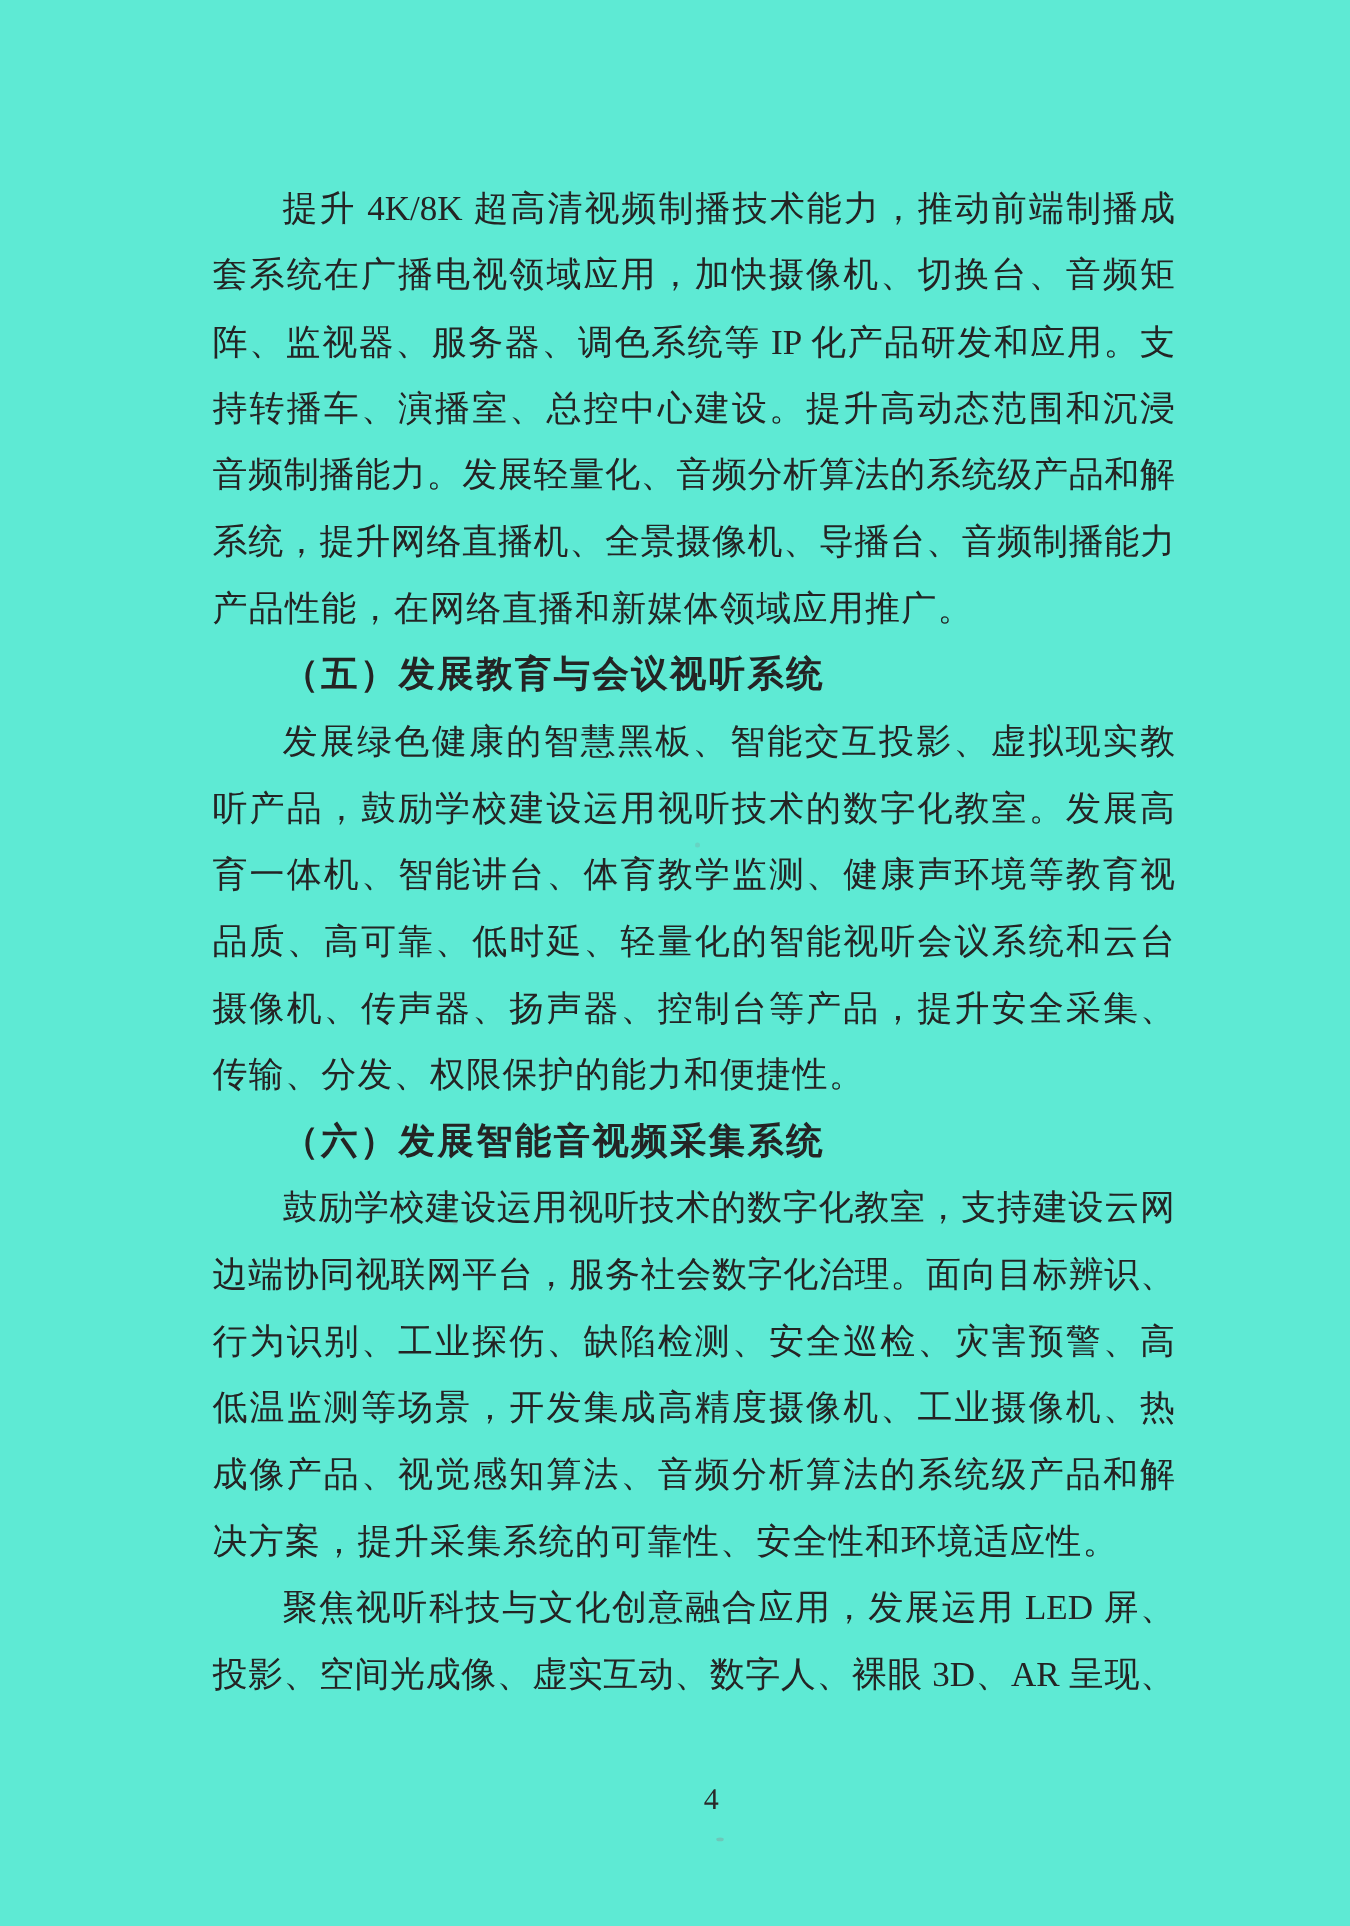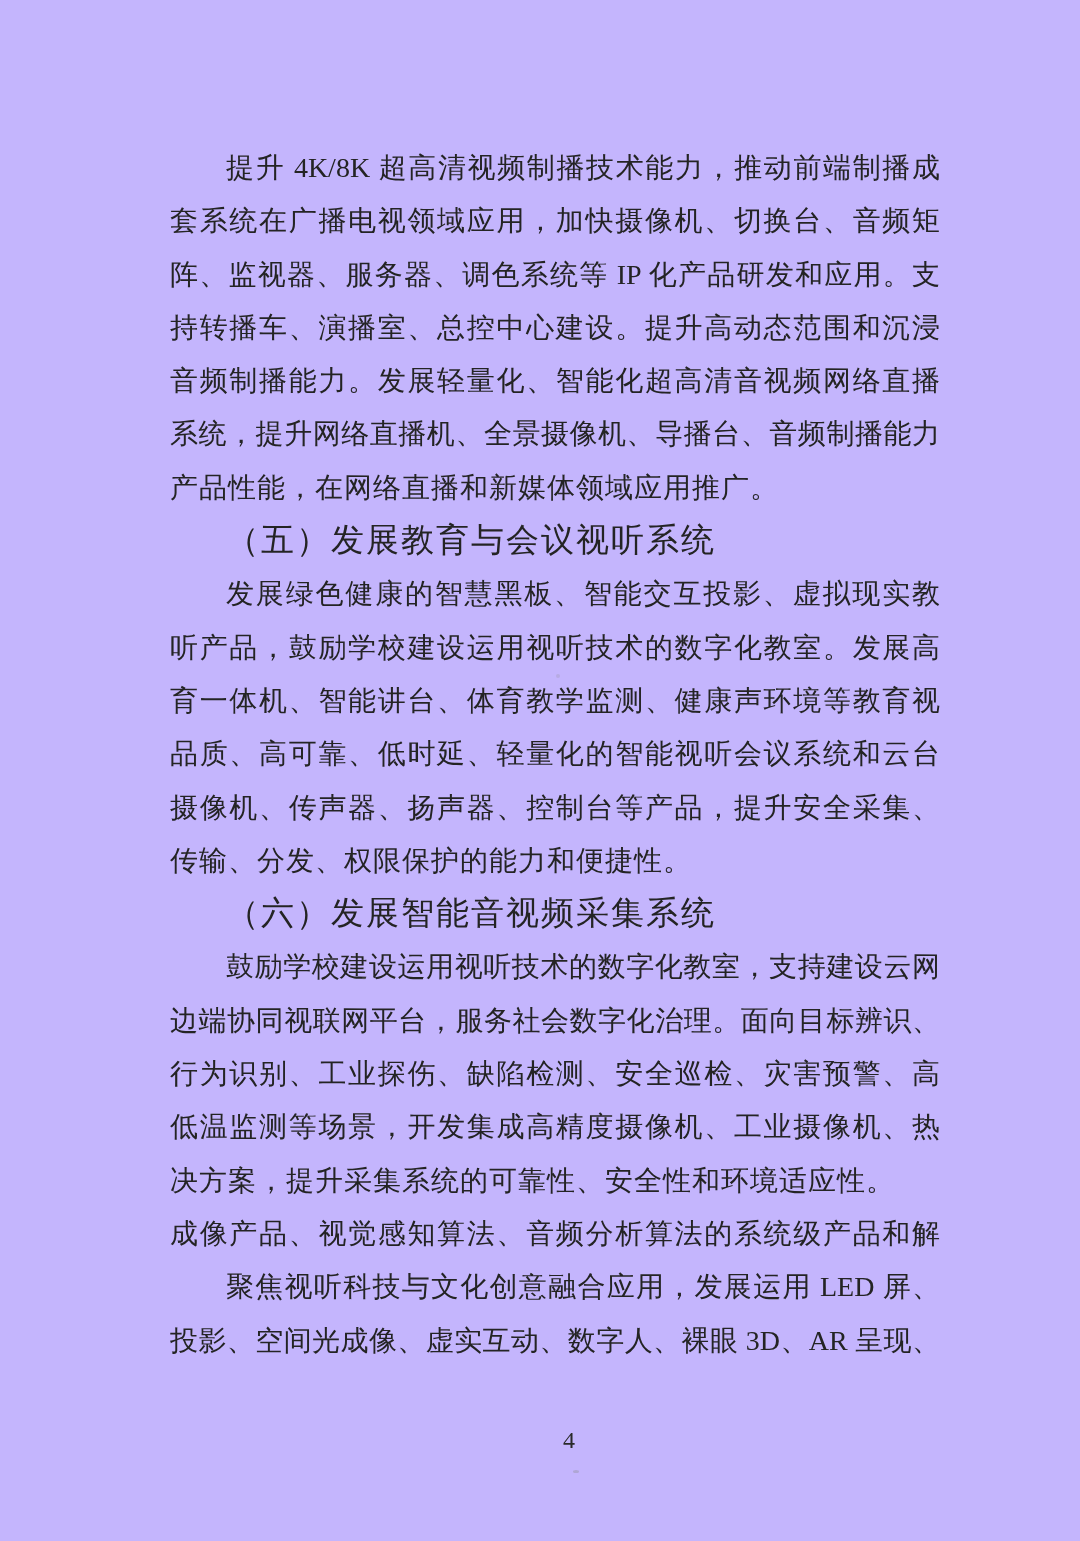--- a/index.html
+++ b/index.html
@@ -4,21 +4,21 @@
 <style>
   html, body {
     margin: 0;
     padding: 0;
     background: #ffffff;
   }
   .page {
     position: relative;
     width: 1080px;
     height: 1541px;
-    background: #c4b5fd;
+    background: #5eead4;
     overflow: hidden;
     font-family: "Liberation Serif", "DejaVu Serif", serif;
     color: #242424;
   }
   .textblock {
     position: absolute;
     left: 170px;
     top: 141px;
     width: 770px;
   }
@@ -33,22 +33,22 @@
   .just {
     text-align: justify;
     text-align-last: justify;
     letter-spacing: 0;
   }
   .first {
     padding-left: 56px;
   }
   .heading {
     padding-left: 56px;
-    font-weight: 400;
-    font-size: 33px;
+    font-weight: 700;
+    font-size: 29px;
     letter-spacing: 2px;
   }
   .footer {
     position: absolute;
     top: 1424px;
     left: 0;
     width: 100%;
     height: 32px;
     line-height: 32px;
     text-align: center;
@@ -68,41 +68,41 @@
 </head>
 <body>
 
 <div class="page">
   <div class="textblock">
 
     <div class="line just first">提升 4K/8K 超高清视频制播技术能力，推动前端制播成</div>
     <div class="line just">套系统在广播电视领域应用，加快摄像机、切换台、音频矩</div>
     <div class="line just">阵、监视器、服务器、调色系统等 IP 化产品研发和应用。支</div>
     <div class="line just">持转播车、演播室、总控中心建设。提升高动态范围和沉浸</div>
-    <div class="line just">音频制播能力。发展轻量化、智能化超高清音视频网络直播</div>
+    <div class="line just">音频制播能力。发展轻量化、音频分析算法的系统级产品和解</div>
     <div class="line just">系统，提升网络直播机、全景摄像机、导播台、音频制播能力</div>
     <div class="line">产品性能，在网络直播和新媒体领域应用推广。</div>
 
     <div class="line heading">（五）发展教育与会议视听系统</div>
 
     <div class="line just first">发展绿色健康的智慧黑板、智能交互投影、虚拟现实教</div>
     <div class="line just">听产品，鼓励学校建设运用视听技术的数字化教室。发展高</div>
     <div class="line just">育一体机、智能讲台、体育教学监测、健康声环境等教育视</div>
     <div class="line just">品质、高可靠、低时延、轻量化的智能视听会议系统和云台</div>
     <div class="line just">摄像机、传声器、扬声器、控制台等产品，提升安全采集、</div>
     <div class="line">传输、分发、权限保护的能力和便捷性。</div>
 
     <div class="line heading">（六）发展智能音视频采集系统</div>
 
     <div class="line just first">鼓励学校建设运用视听技术的数字化教室，支持建设云网</div>
     <div class="line just">边端协同视联网平台，服务社会数字化治理。面向目标辨识、</div>
     <div class="line just">行为识别、工业探伤、缺陷检测、安全巡检、灾害预警、高</div>
     <div class="line just">低温监测等场景，开发集成高精度摄像机、工业摄像机、热</div>
+    <div class="line just">成像产品、视觉感知算法、音频分析算法的系统级产品和解</div>
     <div class="line">决方案，提升采集系统的可靠性、安全性和环境适应性。</div>
-    <div class="line just">成像产品、视觉感知算法、音频分析算法的系统级产品和解</div>
 
 
     <div class="line just first">聚焦视听科技与文化创意融合应用，发展运用 LED 屏、</div>
     <div class="line just">投影、空间光成像、虚实互动、数字人、裸眼 3D、AR 呈现、</div>
 
   </div>
 
   <div class="footer">4</div>
 
   <div class="speck s1"></div>

